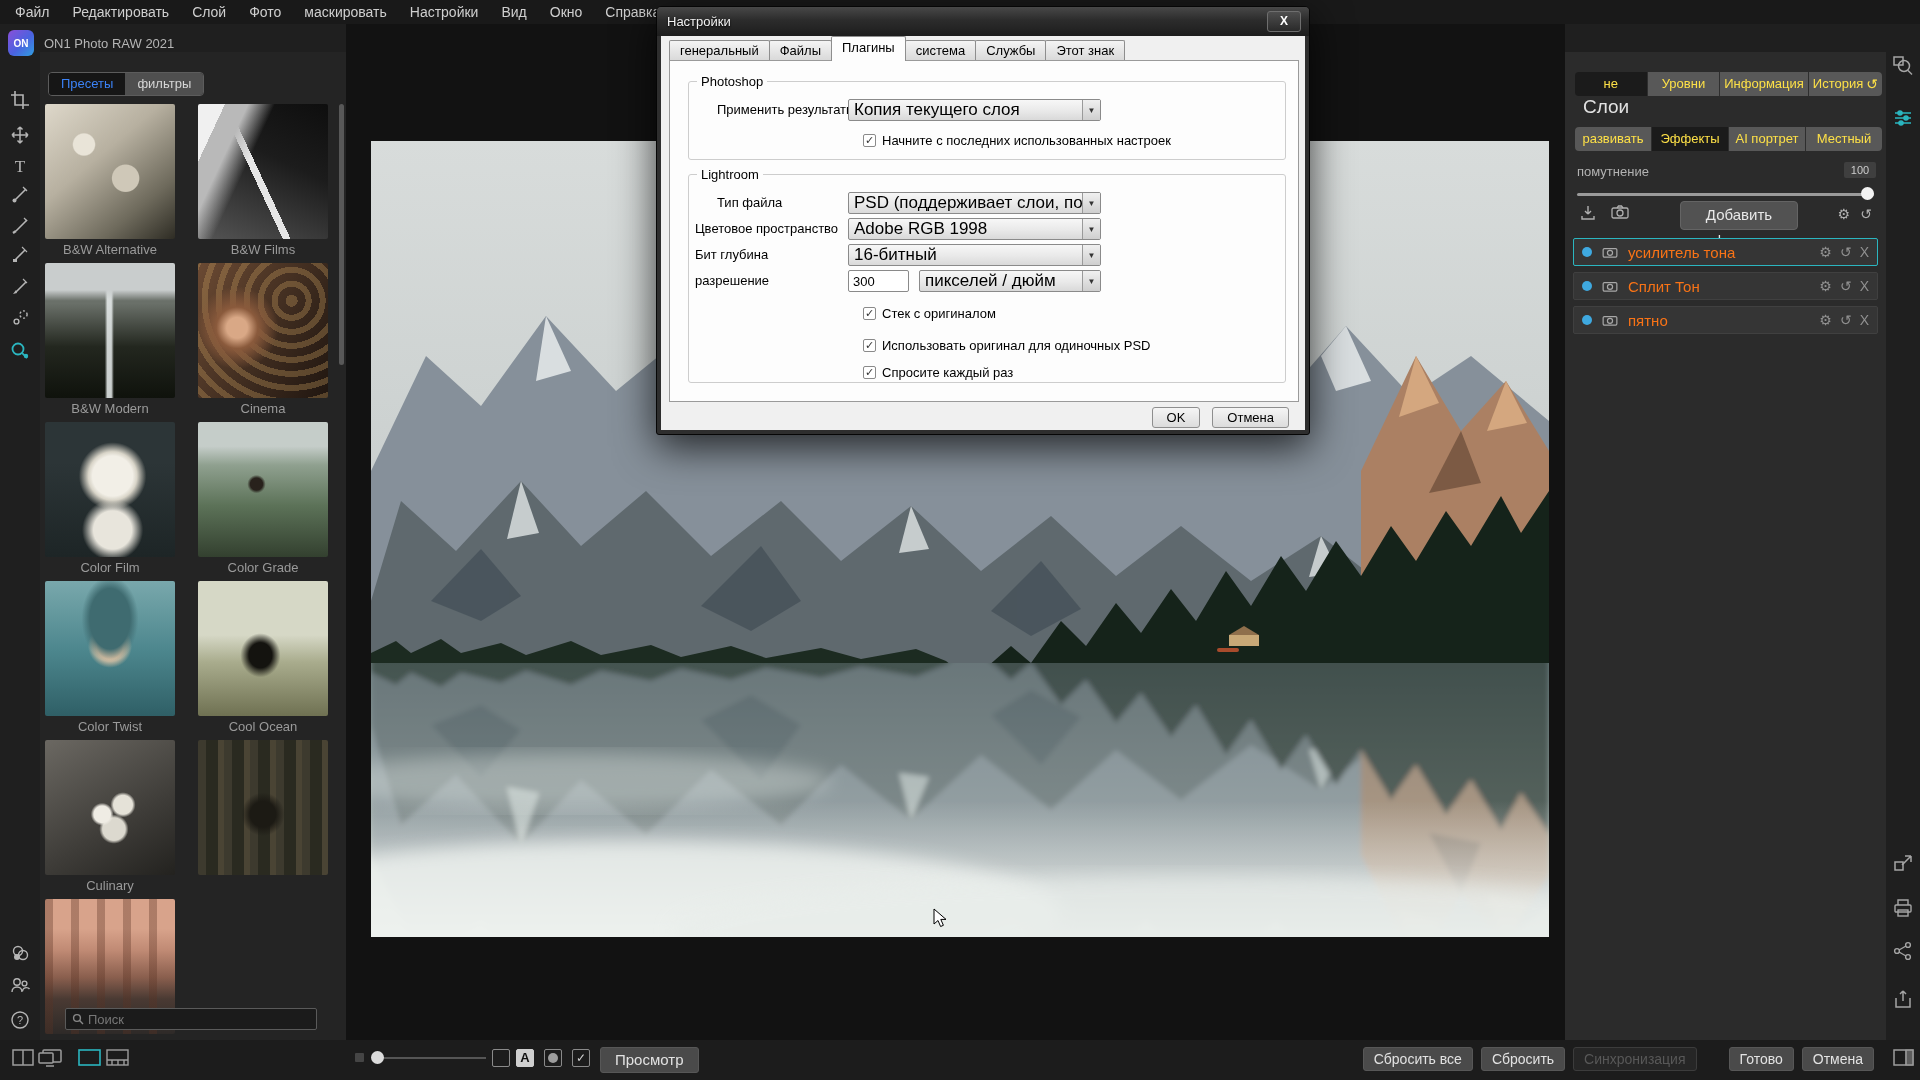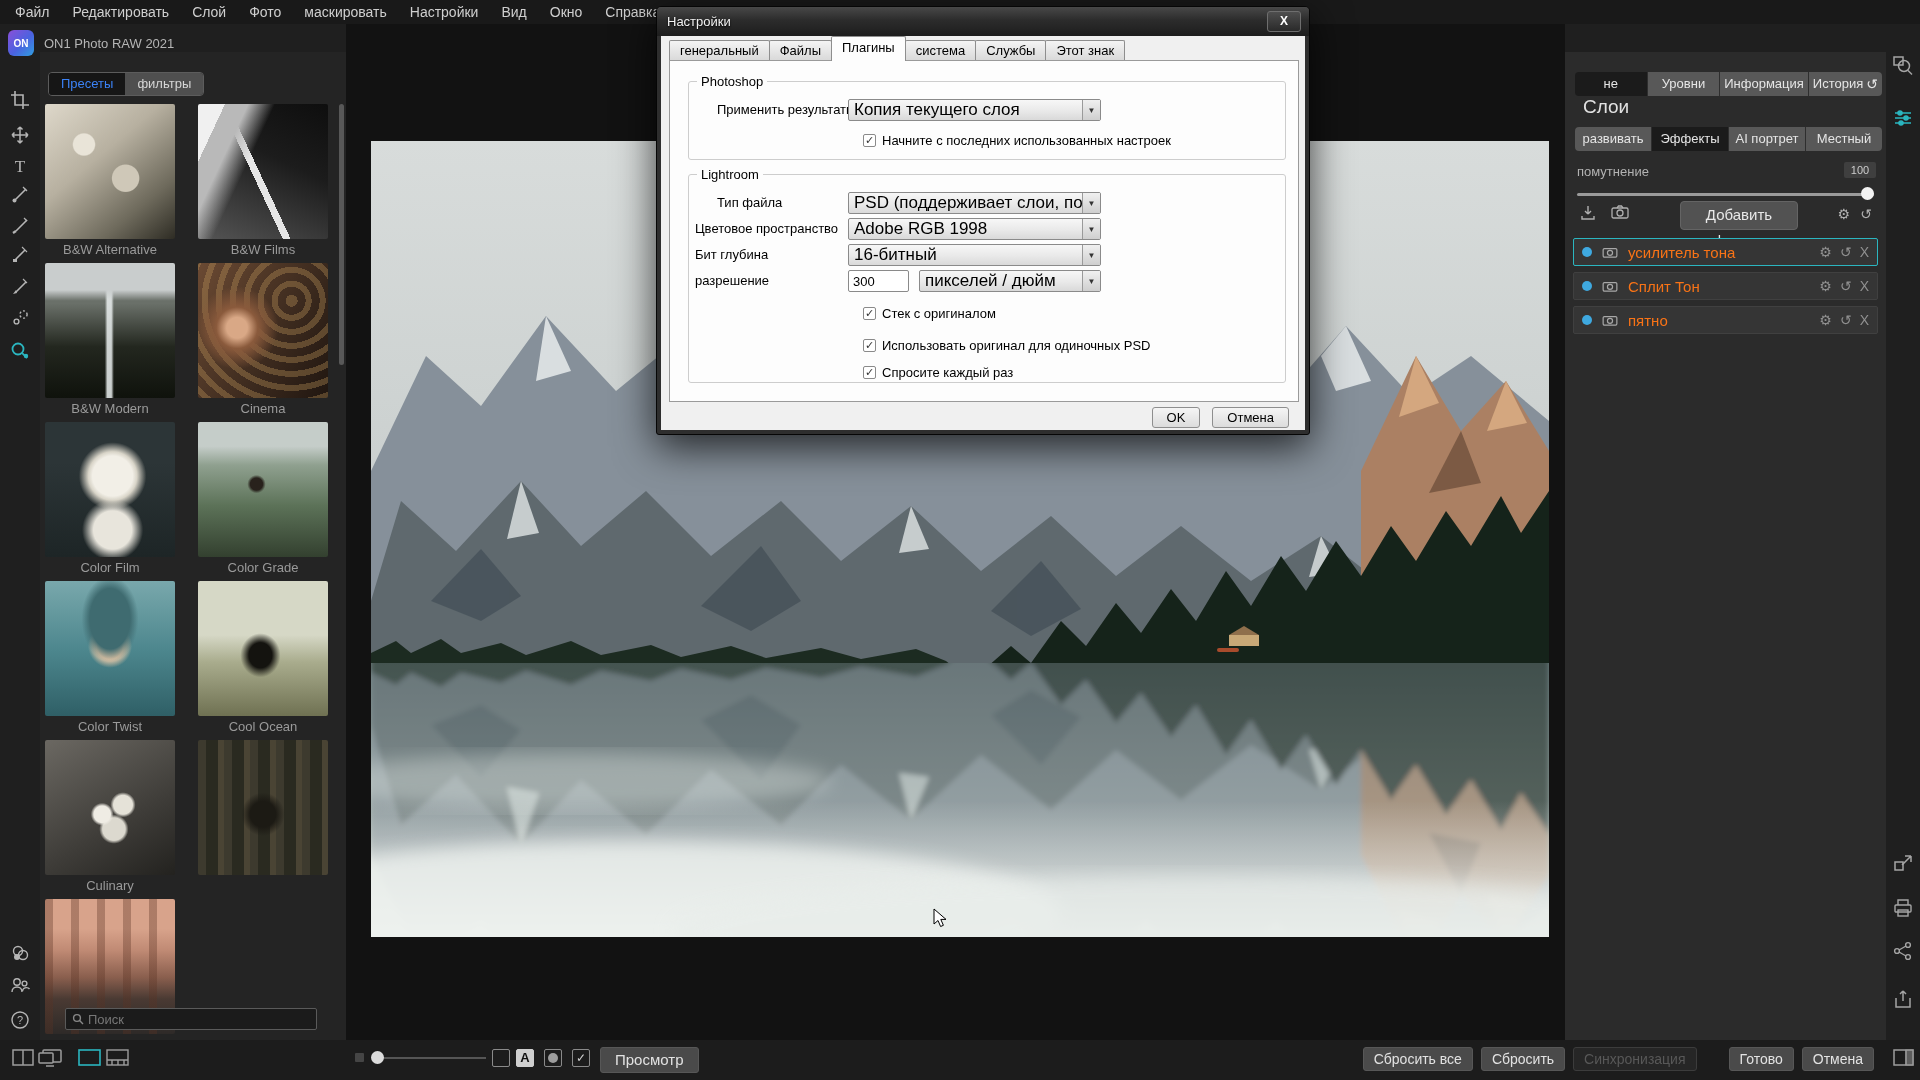--- a/index.html
+++ b/index.html
@@ -69,21 +69,21 @@
   .search-input{flex:1;background:transparent;border:none;outline:none;color:#cfcfcf;font-size:13px;
     font-family:"Liberation Sans",sans-serif;padding:0 4px;}
   .search-input::placeholder{color:#777;}
   
   .canvas{position:absolute;left:346px;top:24px;width:1219px;bottom:40px;background:#121212;}
   .photo{position:absolute;left:25px;top:117px;width:1178px;height:796px;}
   .cursor{position:absolute;left:932px;top:908px;z-index:60;}
   
   .right-panel{position:absolute;left:1565px;top:52px;width:321px;bottom:40px;background:#2b2b2b;}
   .seg{position:absolute;display:flex;border-radius:4px;overflow:hidden;background:#2b2b2b;}
-  .seg-item{flex:1;height:24px;line-height:24px;text-align:center;font-size:13px;color:#e5e5e5;
+  .seg-item{flex:1;height:24px;line-height:24px;text-align:center;font-size:13px;color:#fde047;
     background:#585858;border-right:1px solid #2e2e2e;white-space:nowrap;padding:0 4px;cursor:default;
     display:flex;align-items:center;justify-content:center;gap:3px;}
   .seg-item:last-child{border-right:none;}
   .seg-item.sel{background:#1b1b1b;}
   .seg-top{left:10px;top:20px;width:307px;}
   .seg-mod{left:10px;top:75px;width:307px;}
   .layers-title{position:absolute;left:18px;top:44px;font-size:19px;color:#e2e2e2;}
   .op-label{position:absolute;left:12px;top:112px;font-size:13px;color:#b3b3b3;}
   .op-value{position:absolute;right:10px;top:110px;width:32px;height:16px;background:#3f3f3f;border-radius:2px;
     font-size:11px;color:#ccc;text-align:center;line-height:16px;}

